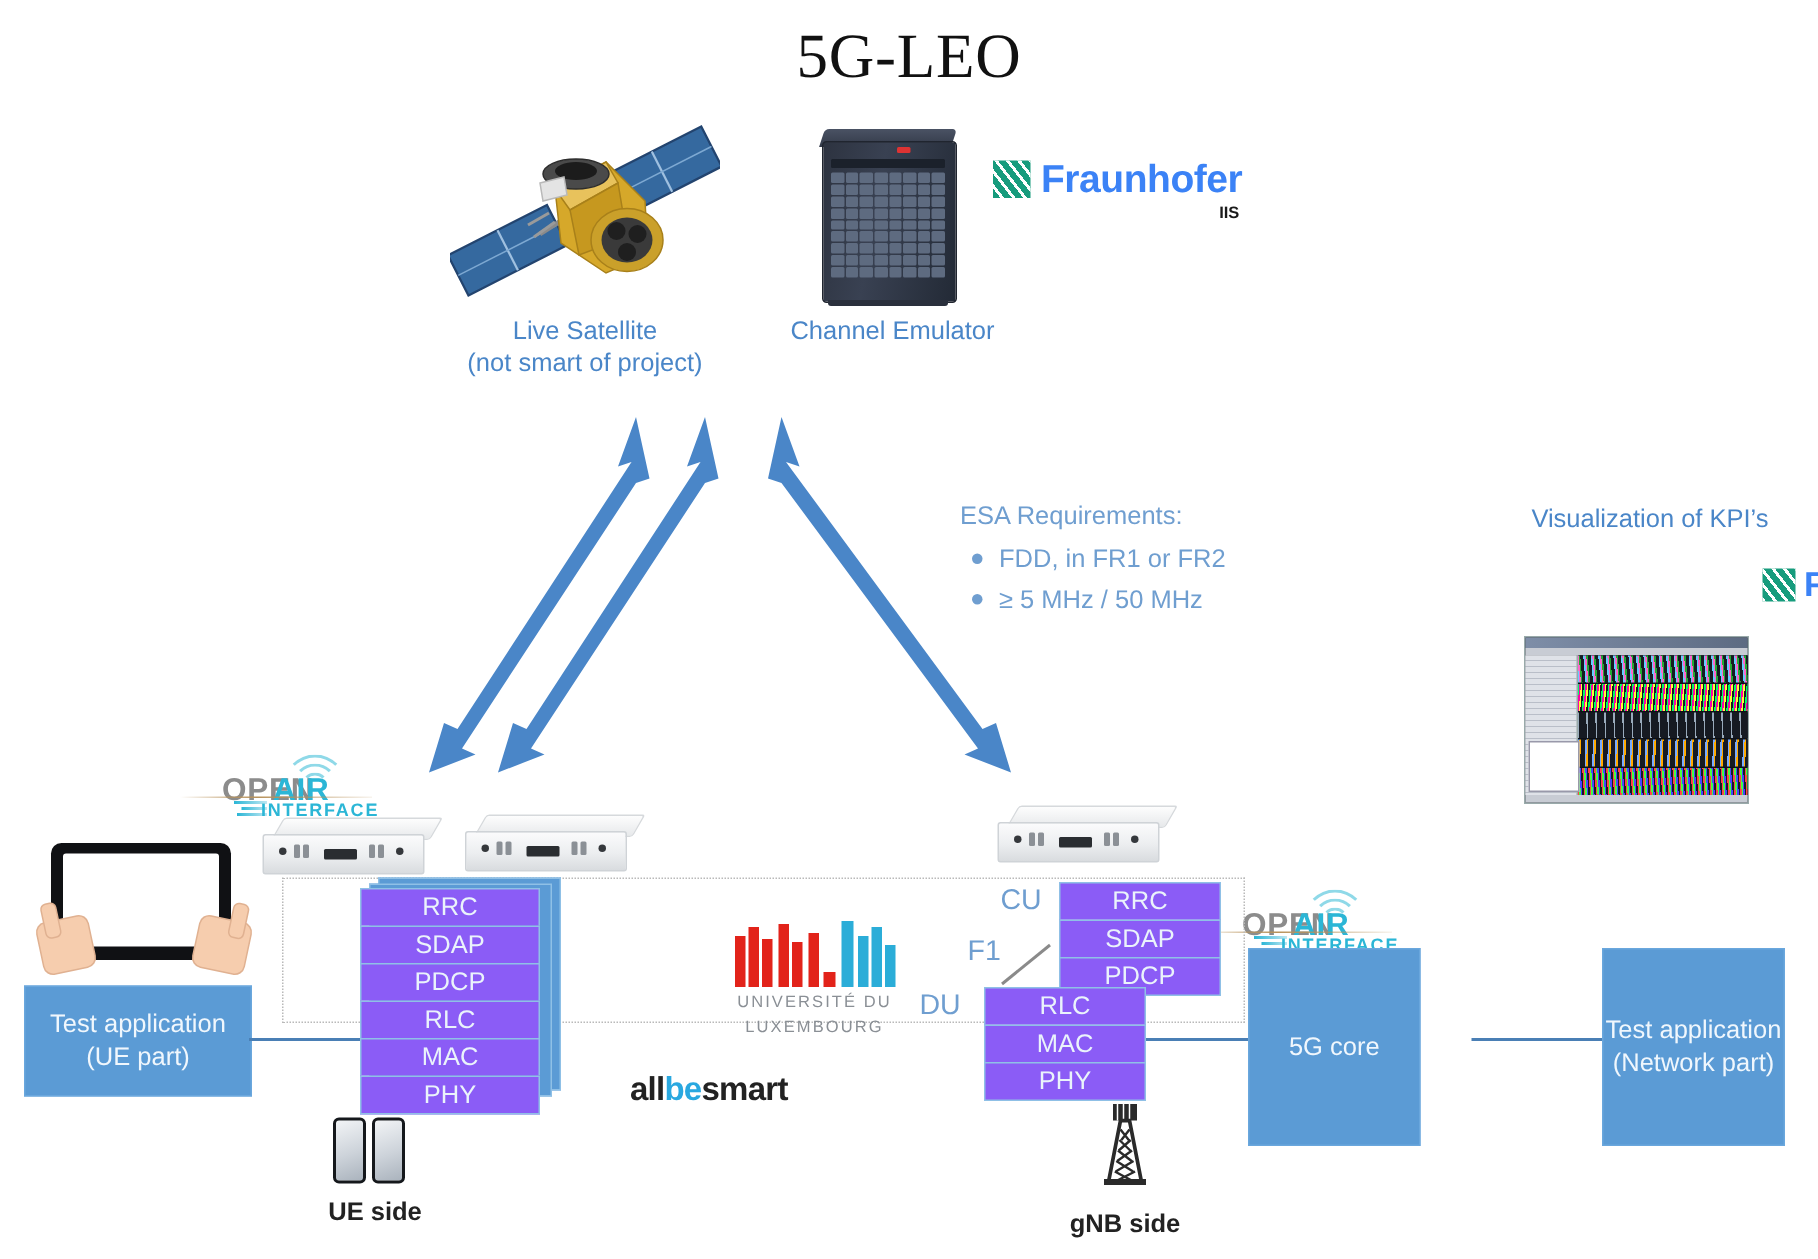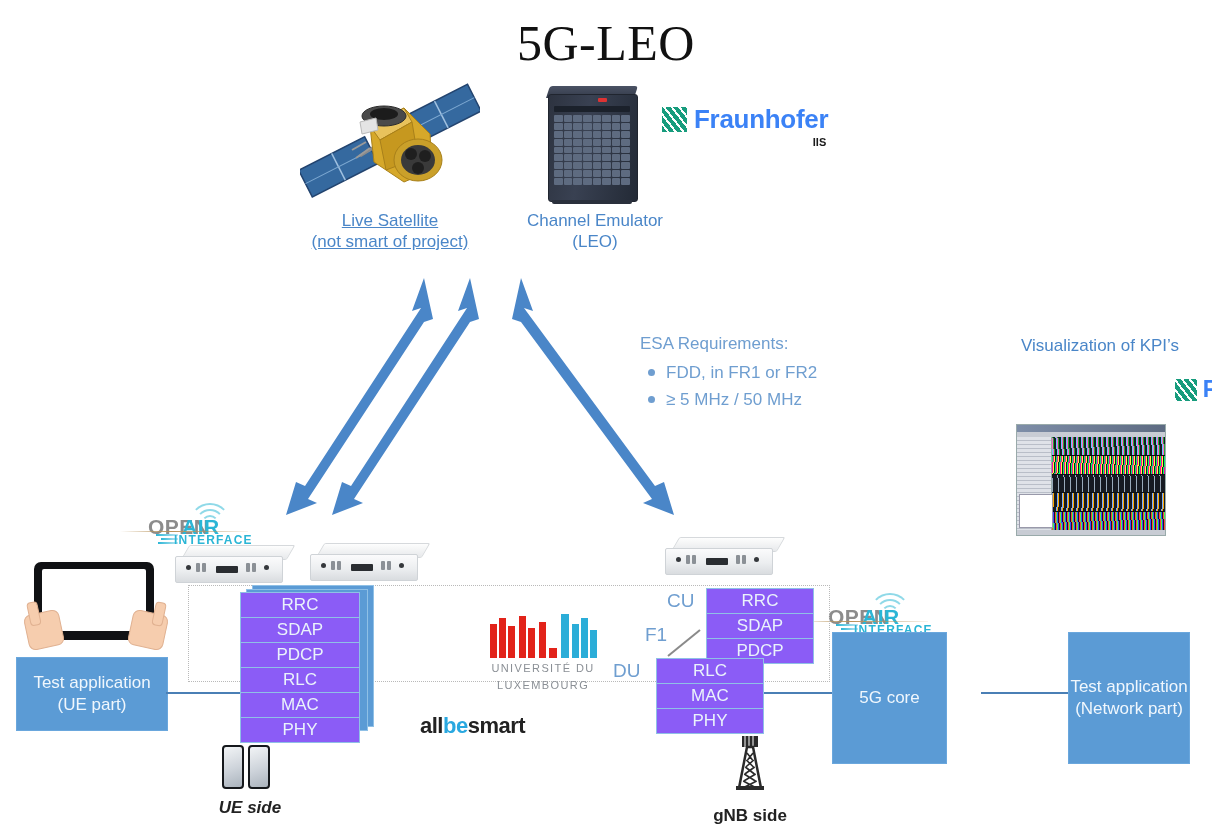--- a/index.html
+++ b/index.html
@@ -7,21 +7,21 @@
     width:1212px;height:839px;position:relative;overflow:hidden;
     background:#ffffff;
     font-family:"Liberation Sans", sans-serif;
   }
   .abs{position:absolute;}
 
   
   #title{
     left:0;top:14px;width:1212px;text-align:center;
     font-family:"Liberation Serif", serif;
-    font-size:50px;color:#111;letter-spacing:.5px;
+    font-size:42px;color:#111;letter-spacing:.5px;
   }
 
   
   .cap{
     color:#4a86c8;font-size:17px;line-height:21px;text-align:center;
   }
   .cap-dark{color:#222;font-size:17px;text-align:center;font-weight:600;}
 
   
   #satellite{left:300px;top:78px;width:180px;height:125px;}
@@ -202,41 +202,41 @@
   .hand.l .finger{left:5px;top:-13px;}
   .hand.r .finger{left:19px;top:-13px;}
 
   
   #phones{left:222px;top:745px;width:60px;height:44px;}
   .phone{position:absolute;width:18px;height:40px;border-radius:4px;
     background:linear-gradient(160deg,#f2f4f6 0%,#cdd3da 55%,#aab3bd 100%);
     border:2px solid #15181c;}
   .phone.a{left:0;top:0;}
   .phone.b{left:26px;top:0;}
-  #ue-side-lbl{left:190px;top:798px;width:120px;font-style:italic;}
+  #ue-side-lbl{left:190px;top:798px;width:120px;}
 
   
   #tower{left:730px;top:736px;width:40px;height:58px;}
   #gnb-side-lbl{left:690px;top:806px;width:120px;}
 
   
   .abs-logo{position:relative;white-space:nowrap;}
   .abs-logo .t{font-weight:700;letter-spacing:-.5px;}
   .abs-logo .d{color:#222;}
   .abs-logo .c{color:#29a8e0;}
   #abs-mid{left:420px;top:590px;}
   #abs-mid .t{font-size:22px;}
 
   
   #unilu{left:488px;top:612px;width:110px;}
   .unilu-bars{position:relative;height:46px;}
   .unilu-sub{font-size:11px;color:#8a8f95;letter-spacing:1.4px;line-height:13px;text-align:center;margin-top:4px;}
 
   
-  #cap-sat{left:250px;top:210px;width:280px;text-decoration:underline;}
+  #cap-sat{left:250px;top:210px;width:280px;}
   #cap-emu{left:495px;top:210px;width:200px;}
 </style>
 </head>
 <body>
 
 
 
 
 <div class="abs" id="title">5G-LEO</div>
 
@@ -359,21 +359,20 @@
       <i></i>
       <i></i>
       <i></i>
       <i></i>
       <i></i>
     </div>
   <div class="emu-foot"></div>
 </div>
 <div class="abs cap" id="cap-emu">
   <div>Channel Emulator</div>
-  <div>(LEO)</div>
 </div>
 
 
 <div class="abs fh" id="fh-top">
   <span class="mark"></span><span class="word">Fraunhofer</span>
   <span class="iis">IIS</span>
 </div>
 
 
 <svg class="abs" id="arrows">

